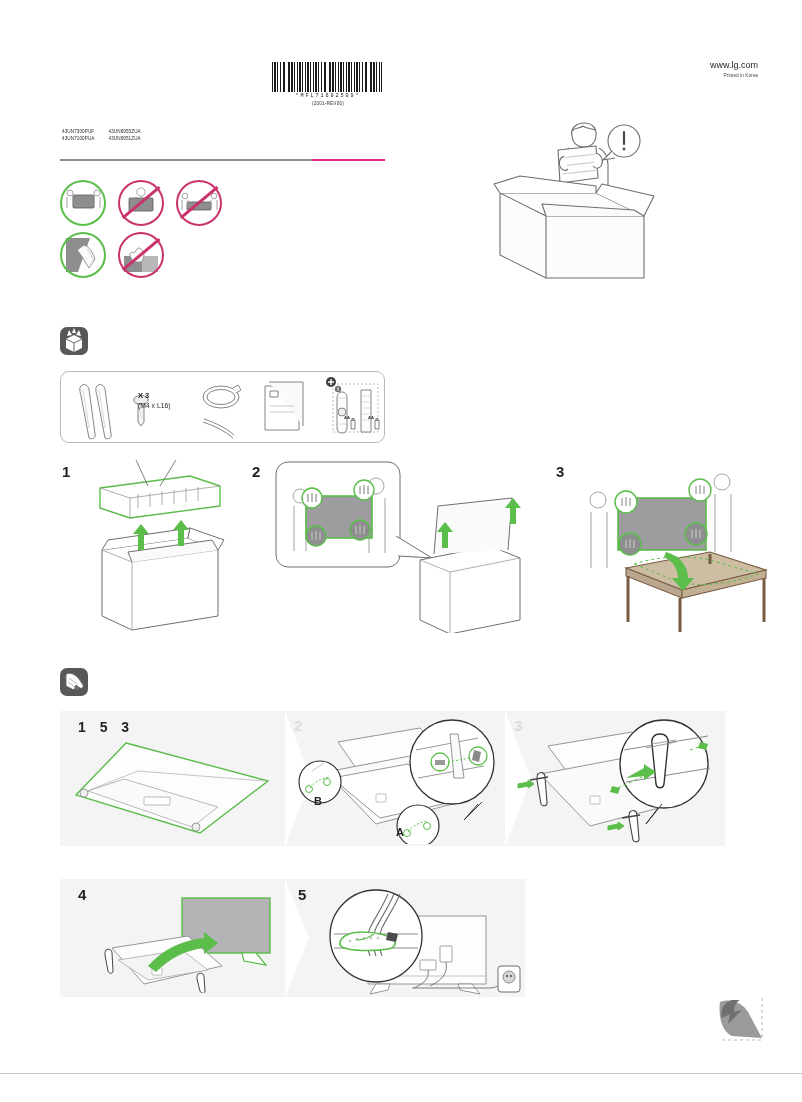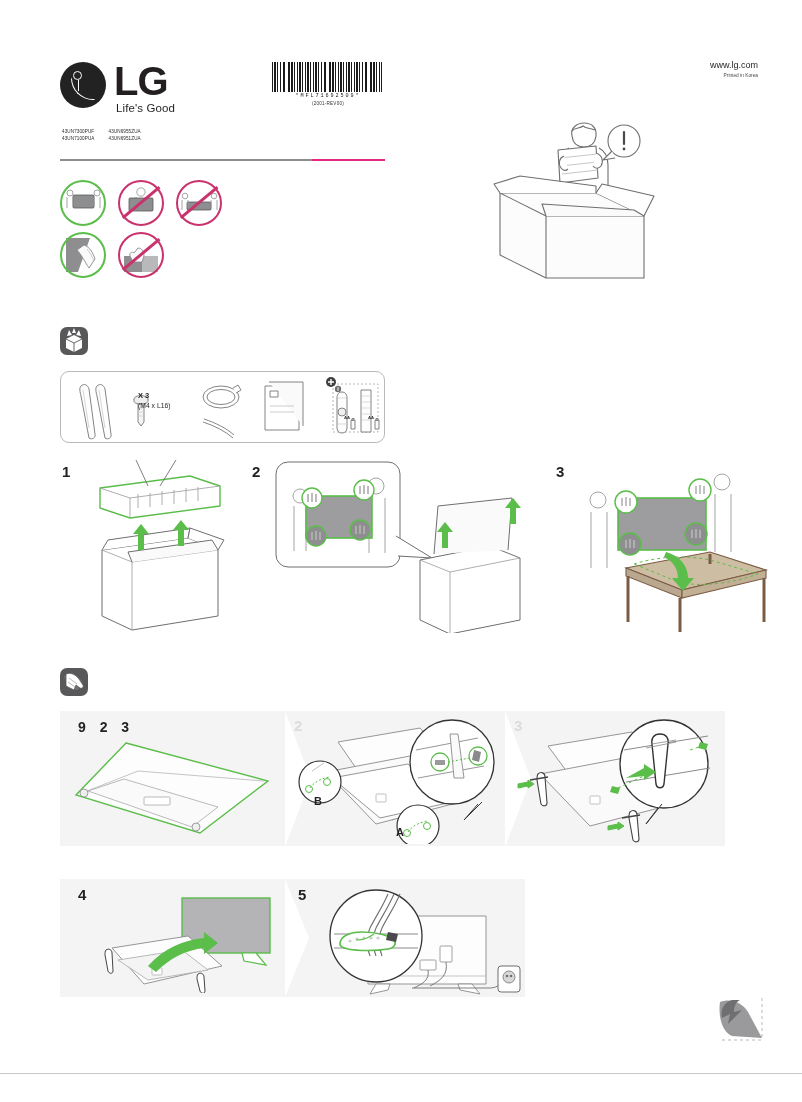--- a/index.html
+++ b/index.html
@@ -250,29 +250,20 @@
     left: 0; bottom: 28px;
     width: 802px; height: 1px;
     background: #c8c8c8;
   }
 </style>
 </head>
 <body>
 
 <div class="page">
 
-  <div class="lg-logo-block">
-    <div class="lg-mark">
-      <div class="eye"></div>
-      <div class="nose"></div>
-      <div class="smile"></div>
-    </div>
-    <div class="lg-word">LG</div>
-    <div class="lg-tagline">Life's Good</div>
-  </div>
 
   <div class="models">
     <div class="col">
       <span>43UN7300PUF</span>
       <span>43UN7100PUA</span>
     </div>
     <div class="col">
       <span>43UN6955ZUA</span>
       <span>43UN6951ZUA</span>
     </div>
@@ -527,21 +518,21 @@
       <path d="M4 8 L13 5 L22 13 L18 22 L8 20 Z" fill="#fff" opacity=".15"></path>
       <path d="M6 6 c5-2 10 1 13 5 l4 6 c1 2-1 4-3 3 l-4-3 l-2 5 l-8-4 z" fill="#fff" stroke="#58585a" stroke-width=".8"></path>
       <path d="M9 10 l8 6 M8 14 l7 5" stroke="#9a9a9c" stroke-width=".7" fill="none"></path>
     </svg>
   </div>
 
   <div class="assembly-strip"></div>
   <div class="chev" style="left:285px; top:711px;"></div>
   <div class="chev" style="left:505px; top:711px;"></div>
 
-  <div class="panel-123" style="left:78px; top:719px;">9 2 3</div>
+  <div class="panel-123" style="left:78px; top:719px;">1 5 3</div>
   <div class="ghost-num" style="left:294px; top:717px;">2</div>
   <div class="ghost-num" style="left:514px; top:717px;">3</div>
 
   <div style="position:absolute; left:68px; top:735px; width:210px; height:105px;">
     <svg viewBox="0 0 210 105" width="210" height="105">
       <path d="M58 8 L200 46 L132 98 L8 60 Z" fill="#fdfdfd" stroke="#5bbd4a" stroke-width="1.4"></path>
       <path d="M14 58 L70 36 L196 46" fill="none" stroke="#b6b6b8" stroke-width=".8"></path>
       <path d="M20 56 L56 44 L150 72 L124 92 Z" fill="#fafafa" stroke="#a8a8aa" stroke-width=".8"></path>
       <rect x="76" y="62" width="26" height="8" rx="1" fill="#fff" stroke="#a8a8aa" stroke-width=".8"></rect>
       <circle cx="16" cy="58" r="4" fill="#eee" stroke="#8a8a8c" stroke-width=".8"></circle>

